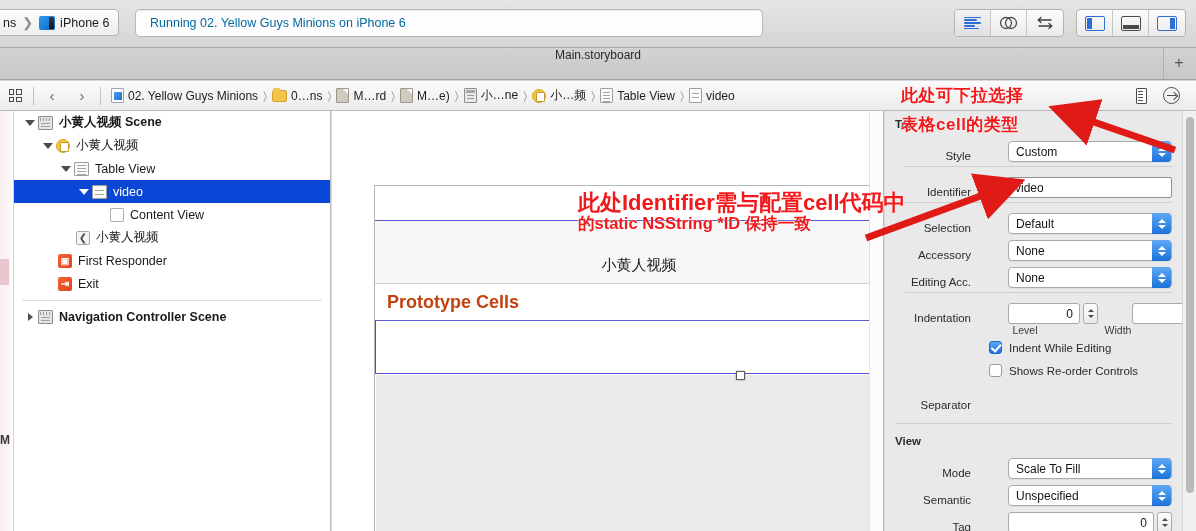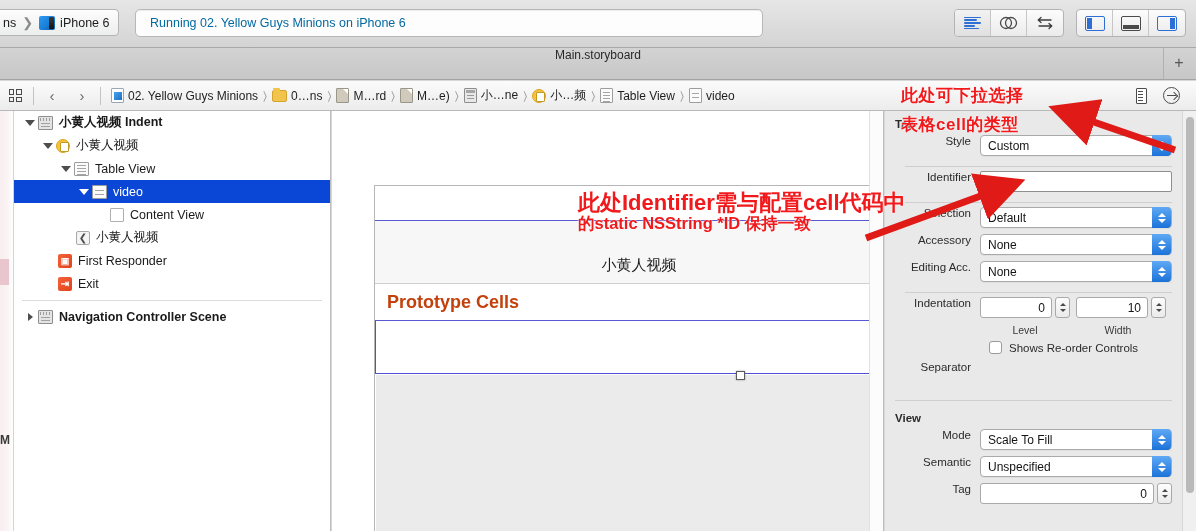--- a/index.html
+++ b/index.html
@@ -213,21 +213,21 @@
   
   .inspector { position:absolute; left:885px; top:0; width:311px; height:100%;
     background:#e9e9e9; overflow:hidden; }
   .insp-inner { position:absolute; left:0; top:0; width:297px; height:100%; }
   .insp-scroll { position:absolute; right:0; top:0; width:14px; height:100%;
     background:#f0f0f0; border-left:1px solid #d6d6d6; }
   .insp-thumb { position:absolute; left:3px; top:6px; width:8px; height:376px;
     background:#b9b9b9; border-radius:4px; }
 
   .sec-title { font-size:11.5px; font-weight:bold; color:#2b2b2b; padding:7px 0 5px 10px; }
-  .insp-row { display:flex; align-items:flex-start; height:27px; padding-right:10px; }
+  .insp-row { display:flex; align-items:flex-end; height:27px; padding-right:10px;gap:28px; }
   .insp-label { width:95px; text-align:right; padding-right:9px; font-size:11.5px; color:#2b2b2b; flex:none; }
   .hr { height:1px; background:#cfcfcf; margin:4px 10px 4px 20px; }
 
   .popup {
     flex:1; height:21px; background:#ffffff; border:1px solid #a9a9a9; border-radius:4px;
     display:flex; align-items:center; padding-left:7px; font-size:12px; color:#141414;
     position:relative; box-shadow:0 1px 0 rgba(0,0,0,.04);
   }
   .popup .arrows {
     position:absolute; right:0; top:-1px; bottom:-1px; width:19px;
@@ -408,21 +408,21 @@
       <div class="m-glyph">M</div>
     </div>
 
     <div class="outline">
 
       <div class="row" style="padding-left:8px;">
         <span class="tw">
             <i class="tri open"></i>
           </span>
         <span class="row-ico ri-scene"></span>
-        <span class="row-label bold">小黄人视频 Indent</span>
+        <span class="row-label bold">小黄人视频 Scene</span>
       </div>
 
       <div class="row" style="padding-left:26px;">
         <span class="tw">
             <i class="tri open"></i>
           </span>
         <span class="row-ico ri-vc"></span>
         <span class="row-label">小黄人视频</span>
       </div>
 
@@ -570,20 +570,24 @@
                 <i class="dn"></i>
               </div>
           </div>
         </div>
 
         <div class="sublabels">
           <span>Level</span>
           <span>Width</span>
         </div>
 
+        <div class="checkrow">
+          <span class="cbox on"></span>
+          <span>Indent While Editing</span>
+        </div>
 
         <div class="checkrow">
           <span class="cbox"></span>
           <span>Shows Re-order Controls</span>
         </div>
 
         <div class="insp-row" style="margin-top:2px;">
           <span class="insp-label">Separator</span>
         </div>
 

